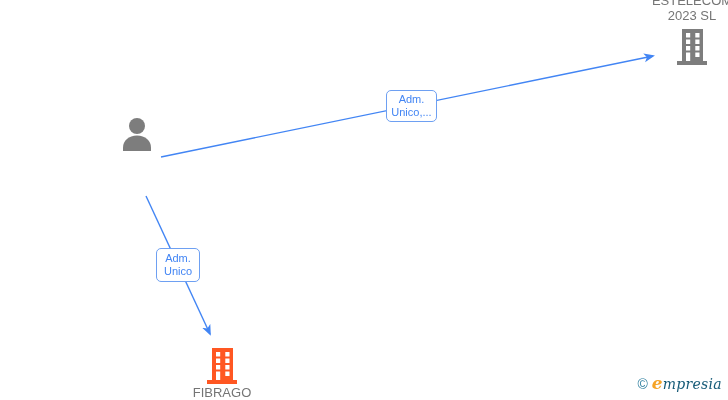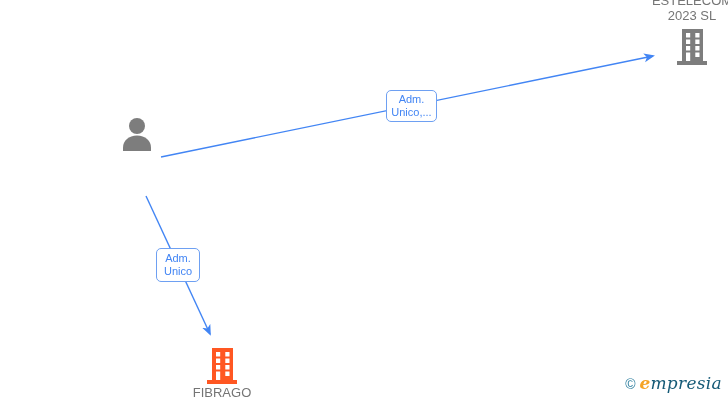--- a/index.html
+++ b/index.html
@@ -91,21 +91,21 @@
     color: var(--watermark-orange, #f5a325);
     font-family: "DejaVu Serif", serif;
     font-style: italic;
     font-weight: bold;
     font-size: 17px;
   }
   .wm-rest {
     color: var(--watermark-dark, #155a77);
     font-family: "DejaVu Serif", serif;
     font-style: italic;
-    font-size: 17px;
+    font-size: 14px;
     letter-spacing: 0.3px;
   }
 </style>
 </head>
 <body>
 
 <div class="canvas">
 
   <svg class="edges" width="728" height="400" aria-hidden="true">
     <defs>

